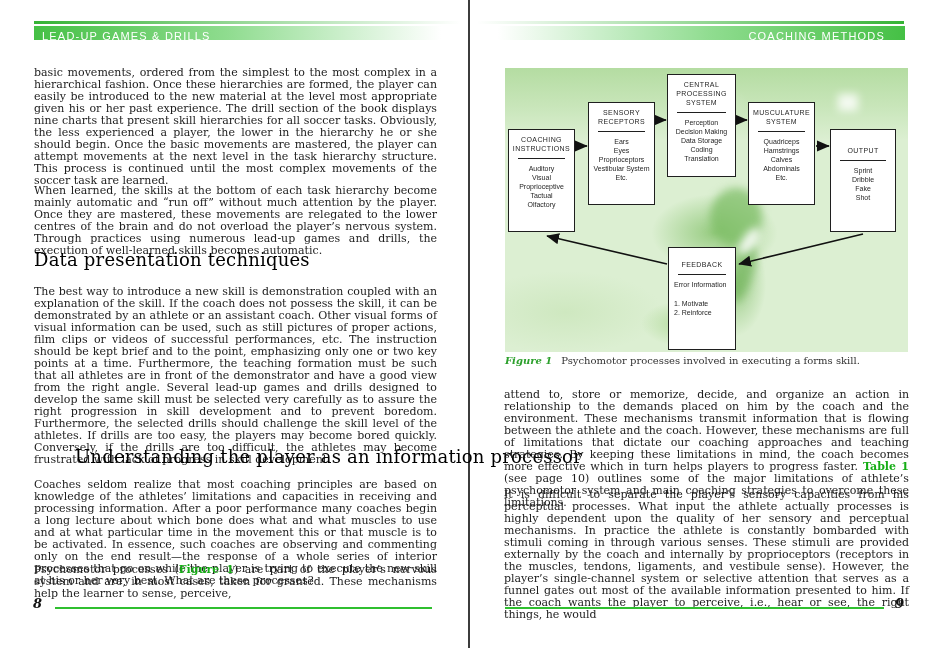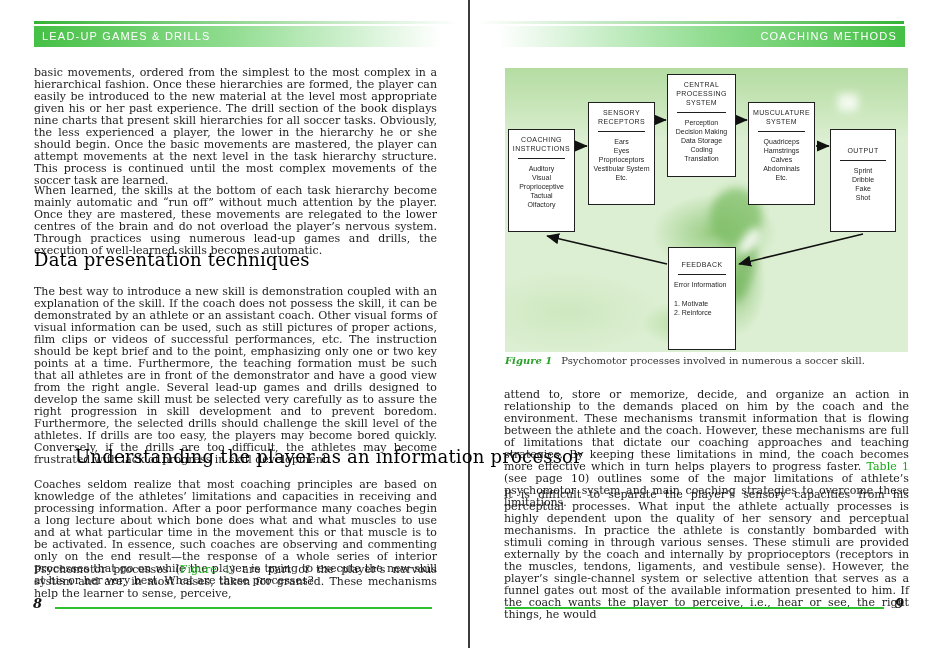--- a/index.html
+++ b/index.html
@@ -8,37 +8,37 @@
     position:relative; width:937px; height:648px; background:#ffffff;
     overflow:hidden; font-family:"DejaVu Serif", serif; color:#1c1c1c;
   }
   .divider { position:absolute; left:468px; top:0; width:2px; height:648px; background:#3c3c3c; }
 
   
   .topline { position:absolute; top:21px; height:3px; width:427px; }
   .topline.left  { left:34px;  background:linear-gradient(to right,#35b335,rgba(255,255,255,0)); }
   .topline.right { left:477px; background:linear-gradient(to left,#35b335,rgba(255,255,255,0)); }
   .headerbar {
-    position:absolute; top:26px; height:21px; width:429px;
+    position:absolute; top:26px; height:14px; width:429px;
     font-family:"Liberation Sans", sans-serif; font-size:11px; letter-spacing:1.2px;
     color:#ffffff; line-height:21px; white-space:nowrap;
   }
   .headerbar.left  { left:34px;  background:linear-gradient(to right,#45c045 0%,#8fdc8f 45%,#ffffff 95%); padding-left:8px; }
-  .headerbar.right { left:476px; background:linear-gradient(to left,#45c045 0%,#8fdc8f 45%,#ffffff 95%); padding-right:8px; text-align:right; }
+  .headerbar.right { left:476px; background:linear-gradient(to left,#45c045 0%,#8fdc8f 45%,#ffffff 95%); padding-right:20px; text-align:right; }
 
   
   .para {
     position:absolute; width:403px; text-align:justify;
     font-size:11px; line-height:12px; color:#1c1c1c;
   }
   .heading {
     position:absolute; font-family:"DejaVu Serif", serif; font-size:18px;
     font-weight:500; color:#000; letter-spacing:0.2px; white-space:nowrap;
   }
-  .ref-link { color:#15ad15; font-weight:normal;margin-top:24px; }
+  .ref-link { color:#15ad15; font-weight:bold;margin-top:24px; }
 
   
   .pagenum { position:absolute; top:596px; font-size:13px; font-weight:bold; font-style:italic; color:#111; }
   .footline { position:absolute; top:607px; height:2px; background:#2fbf2f; }
 
   
   .figure {
     position:absolute; left:505px; top:68px; width:403px; height:284px; overflow:hidden;
     background-color:#dcefd2;
     background-image:
@@ -179,21 +179,21 @@
       <div class="dbox-title">FEEDBACK</div>
       <div class="dbox-sep"></div>
       <div class="fb-body">
         <div class="fb-error">Error Information</div>
         <div>1. Motivate</div>
         <div>2. Reinforce</div>
       </div>
     </div>
   </div>
 
-  <div class="caption"><span class="caption-label">Figure 1</span><span>Psychomotor processes involved in numerous a soccer skill.</span></div>
+  <div class="caption"><span class="caption-label">Figure 1</span><span>Psychomotor processes involved in executing a forms skill.</span></div>
 
   <div class="para" style="left:504px; top:389px; width:405px;"><span>attend to, store or memorize, decide, and organize an action in relationship to the demands placed on him by the coach and the environment. These mechanisms transmit information that is flowing between the athlete and the coach. However, these mechanisms are full of limitations that dictate our coaching approaches and teaching strategies. By keeping these limitations in mind, the coach becomes more effective which in turn helps players to progress faster. </span><span class="ref-link">Table 1</span><span> (see page 10) outlines some of the major limitations of athlete’s psychomotor system and main coaching strategies to overcome these limitations.</span></div>
 
   <div class="para" style="left:504px; top:489px; width:405px;">It is difficult to separate the player’s sensory capacities from his perceptual processes. What input the athlete actually processes is highly dependent upon the quality of her sensory and perceptual mechanisms. In practice the athlete is constantly bombarded with stimuli coming in through various senses. These stimuli are provided externally by the coach and internally by proprioceptors (receptors in the muscles, tendons, ligaments, and vestibule sense). However, the player’s single-channel system or selective attention that serves as a funnel gates out most of the available information presented to him. If the coach wants the player to perceive, i.e., hear or see, the right things, he would</div>
 
   <div class="footline" style="left:505px; width:379px;"></div>
   <div class="pagenum" style="left:895px;">9</div>
 
 </div>
 

